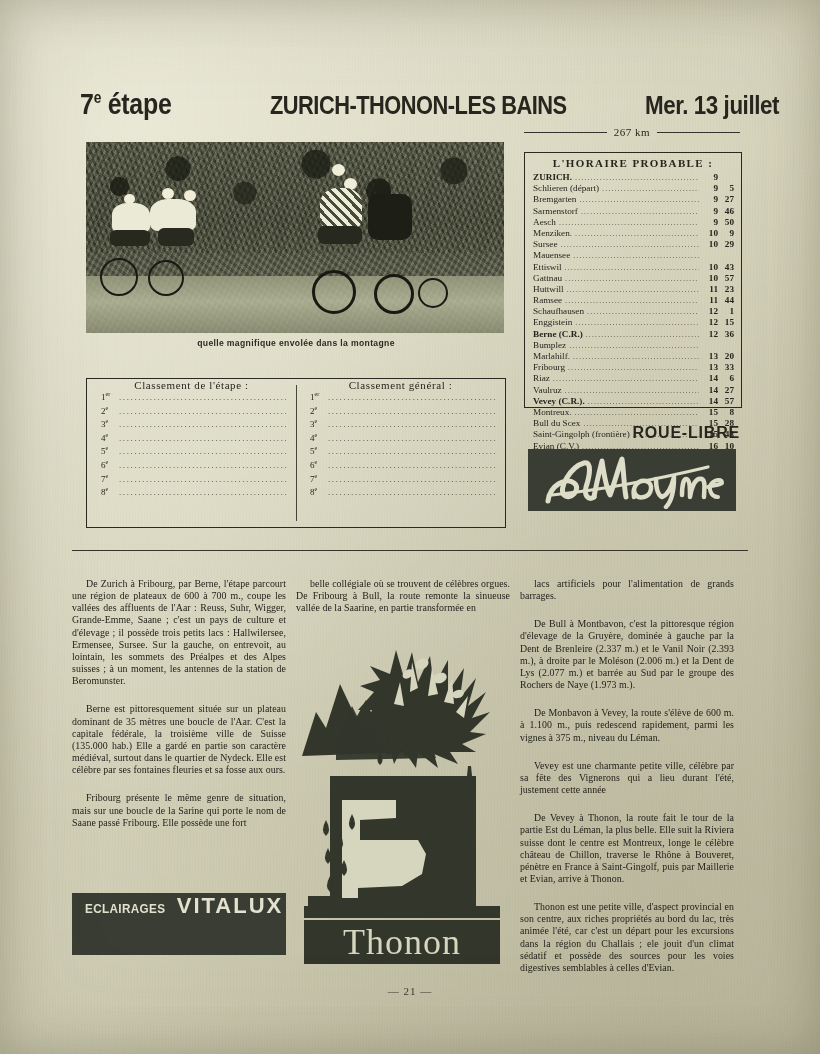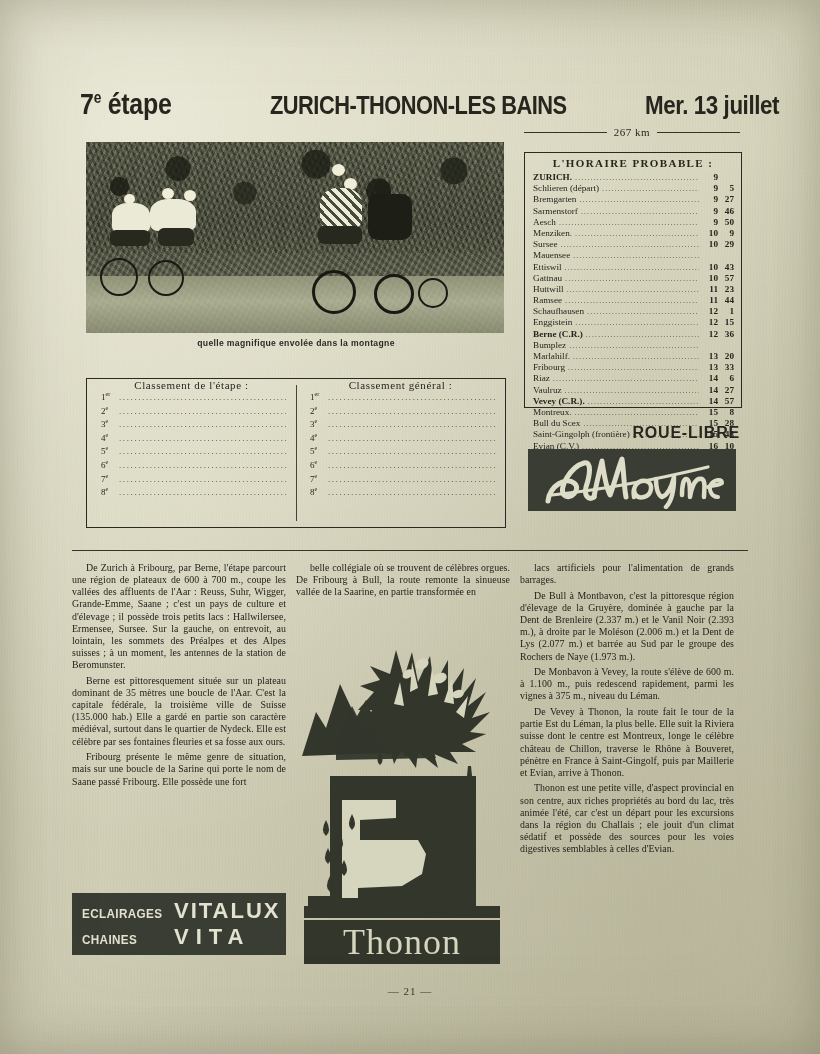--- a/index.html
+++ b/index.html
@@ -185,32 +185,32 @@
   .col{
     position:absolute;top:562px;width:214px;
     font-family:"Liberation Serif",serif;
     font-size:9.9px;line-height:12.15px;
     color:#23231d;text-align:justify;
     letter-spacing:.05px;
   }
   #col1{left:72px;}
   #col2{left:296px;}
   #col3{left:520px;}
-  .col p{margin:0 0 .35em;text-indent:14px;}
+  .col p{margin:16px 0 .35em;text-indent:14px;}
 
   
   #woodcut{
     position:absolute;left:300px;top:648px;width:205px;height:320px;
   }
 
   
   #vitalux{
     position:absolute;left:72px;top:893px;width:214px;height:62px;
     background:#3a3d33;
-    display:flex;flex-direction:column;justify-content:center;
+    display:flex;flex-direction:row;justify-content:center;
   }
   .vt-line{
     display:flex;align-items:baseline;color:#e3e2d0;
     font-family:"Liberation Sans",sans-serif;font-weight:bold;
     padding-left:10px;
   }
   .vt-small{font-size:13px;letter-spacing:.4px;transform:scaleX(.9);transform-origin:left;width:92px;}
   .vt-big{font-size:22px;letter-spacing:2px;}
   .vt-big2{font-size:22px;letter-spacing:7px;}
 
@@ -550,20 +550,21 @@
       <p>Berne est pittoresquement située sur un plateau dominant de 35 mètres une boucle de l'Aar. C'est la capitale fédérale, la troisième ville de Suisse (135.000 hab.) Elle a gardé en partie son caractère médiéval, surtout dans le quartier de Nydeck. Elle est célèbre par ses fontaines fleuries et sa fosse aux ours.</p>
       <p>Fribourg présente le même genre de situation, mais sur une boucle de la Sarine qui porte le nom de Saane passé Fribourg. Elle possède une fort</p>
     </div>
   <div class="col" id="col2" style="height: 70px; overflow: hidden;">
       <p>belle collégiale où se trouvent de célèbres orgues. De Fribourg à Bull, la route remonte la sinueuse vallée de la Saarine, en partie transformée en</p>
     </div>
   <div class="col" id="col3">
       <p>lacs artificiels pour l'alimentation de grands barrages.</p>
       <p>De Bull à Montbavon, c'est la pittoresque région d'élevage de la Gruyère, dominée à gauche par la Dent de Brenleire (2.337 m.) et le Vanil Noir (2.393 m.), à droite par le Moléson (2.006 m.) et la Dent de Lys (2.077 m.) et barrée au Sud par le groupe des Rochers de Naye (1.973 m.).</p>
       <p>De Monbavon à Vevey, la route s'élève de 600 m. à 1.100 m., puis redescend rapidement, parmi les vignes à 375 m., niveau du Léman.</p>
+      <p>Vevey est une charmante petite ville, célèbre par sa fête des Vignerons qui a lieu durant l'été, justement cette année</p>
       <p>De Vevey à Thonon, la route fait le tour de la partie Est du Léman, la plus belle. Elle suit la Riviera suisse dont le centre est Montreux, longe le célèbre château de Chillon, traverse le Rhône à Bouveret, pénètre en France à Saint-Gingolf, puis par Maillerie et Evian, arrive à Thonon.</p>
       <p>Thonon est une petite ville, d'aspect provincial en son centre, aux riches propriétés au bord du lac, très animée l'été, car c'est un départ pour les excursions dans la région du Challais ; ele jouit d'un climat sédatif et possède des sources pour les voies digestives semblables à celles d'Evian.</p>
     </div>
 
   <svg id="woodcut" viewBox="0 0 205 320">
 
     <g fill="#33362b">
       <path d="M2 108 L16 64 L26 80 L40 36 L56 70 L66 52 L84 96 L96 76 L112 104 L2 108 Z"></path>
       <path d="M36 96 L52 58 L64 82 L80 48 L96 88 L118 60 L136 110 L36 112 Z" opacity=".95"></path>
 
@@ -615,23 +616,19 @@
 
     <rect x="4" y="272" width="196" height="44" fill="#33362b"></rect>
     <text x="102" y="306" text-anchor="middle" font-family="Liberation Serif, serif" font-size="36" letter-spacing="1" fill="#d6d5bd">Thonon</text>
   </svg>
 
   <div id="vitalux">
     <div class="vt-line">
       <span class="vt-small">ECLAIRAGES</span>
       <span class="vt-big">VITALUX</span>
     </div>
-    <div class="vt-line">
-      <span class="vt-small">CHAINES</span>
-      <span class="vt-big2">VITA</span>
-    </div>
   </div>
 
   <div id="pagenum">— 21 —</div>
 
 </div>
 
 <div id="edge"></div>
 
 </body></html>

